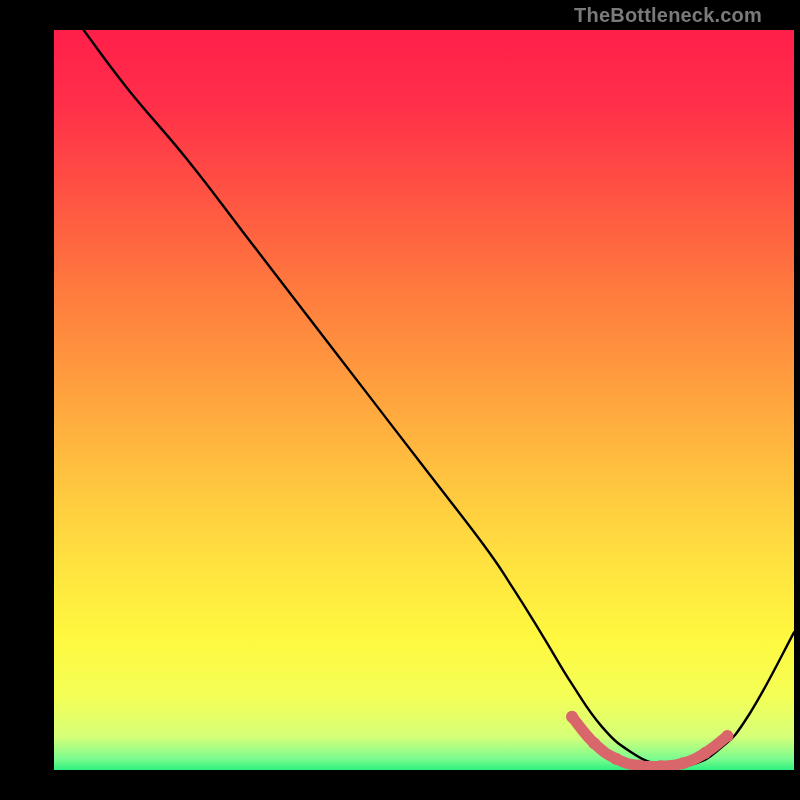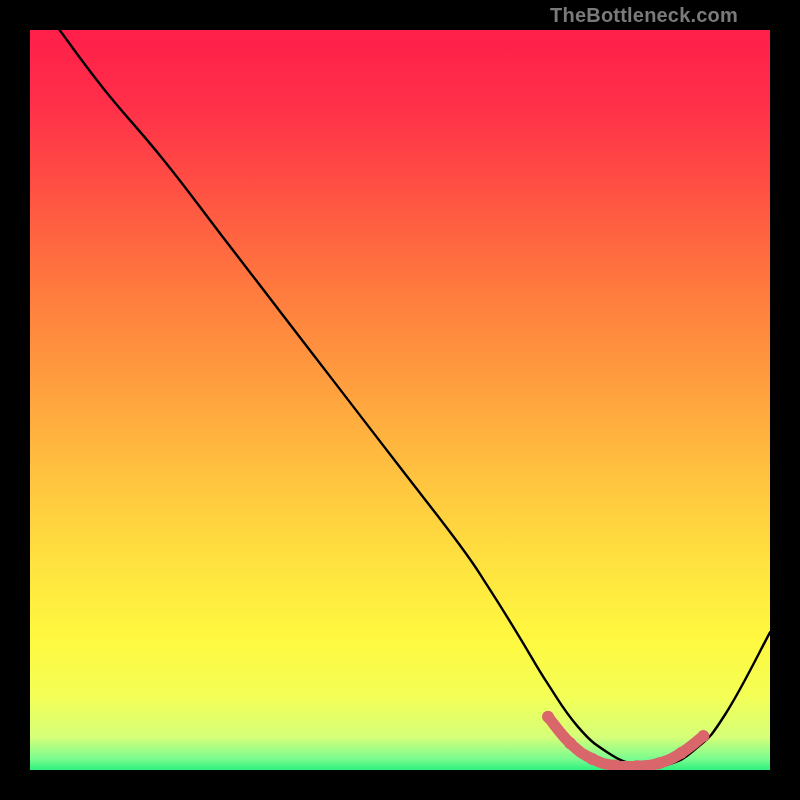--- a/index.html
+++ b/index.html
@@ -9,20 +9,21 @@
     height: 800px;
     background: #000000;
     overflow: hidden;
     font-family: Arial, Helvetica, sans-serif;
   }
   .frame {
     position: relative;
     width: 756px;
     height: 800px;
     background: #000000;
+    margin-left: 24px;
   }
   .attribution {
     position: absolute;
     top: 4px;
     right: 18px;
     color: #7a7a7a;
     font-size: 20px;
     font-weight: 600;
     letter-spacing: 0.2px;
     z-index: 10;

